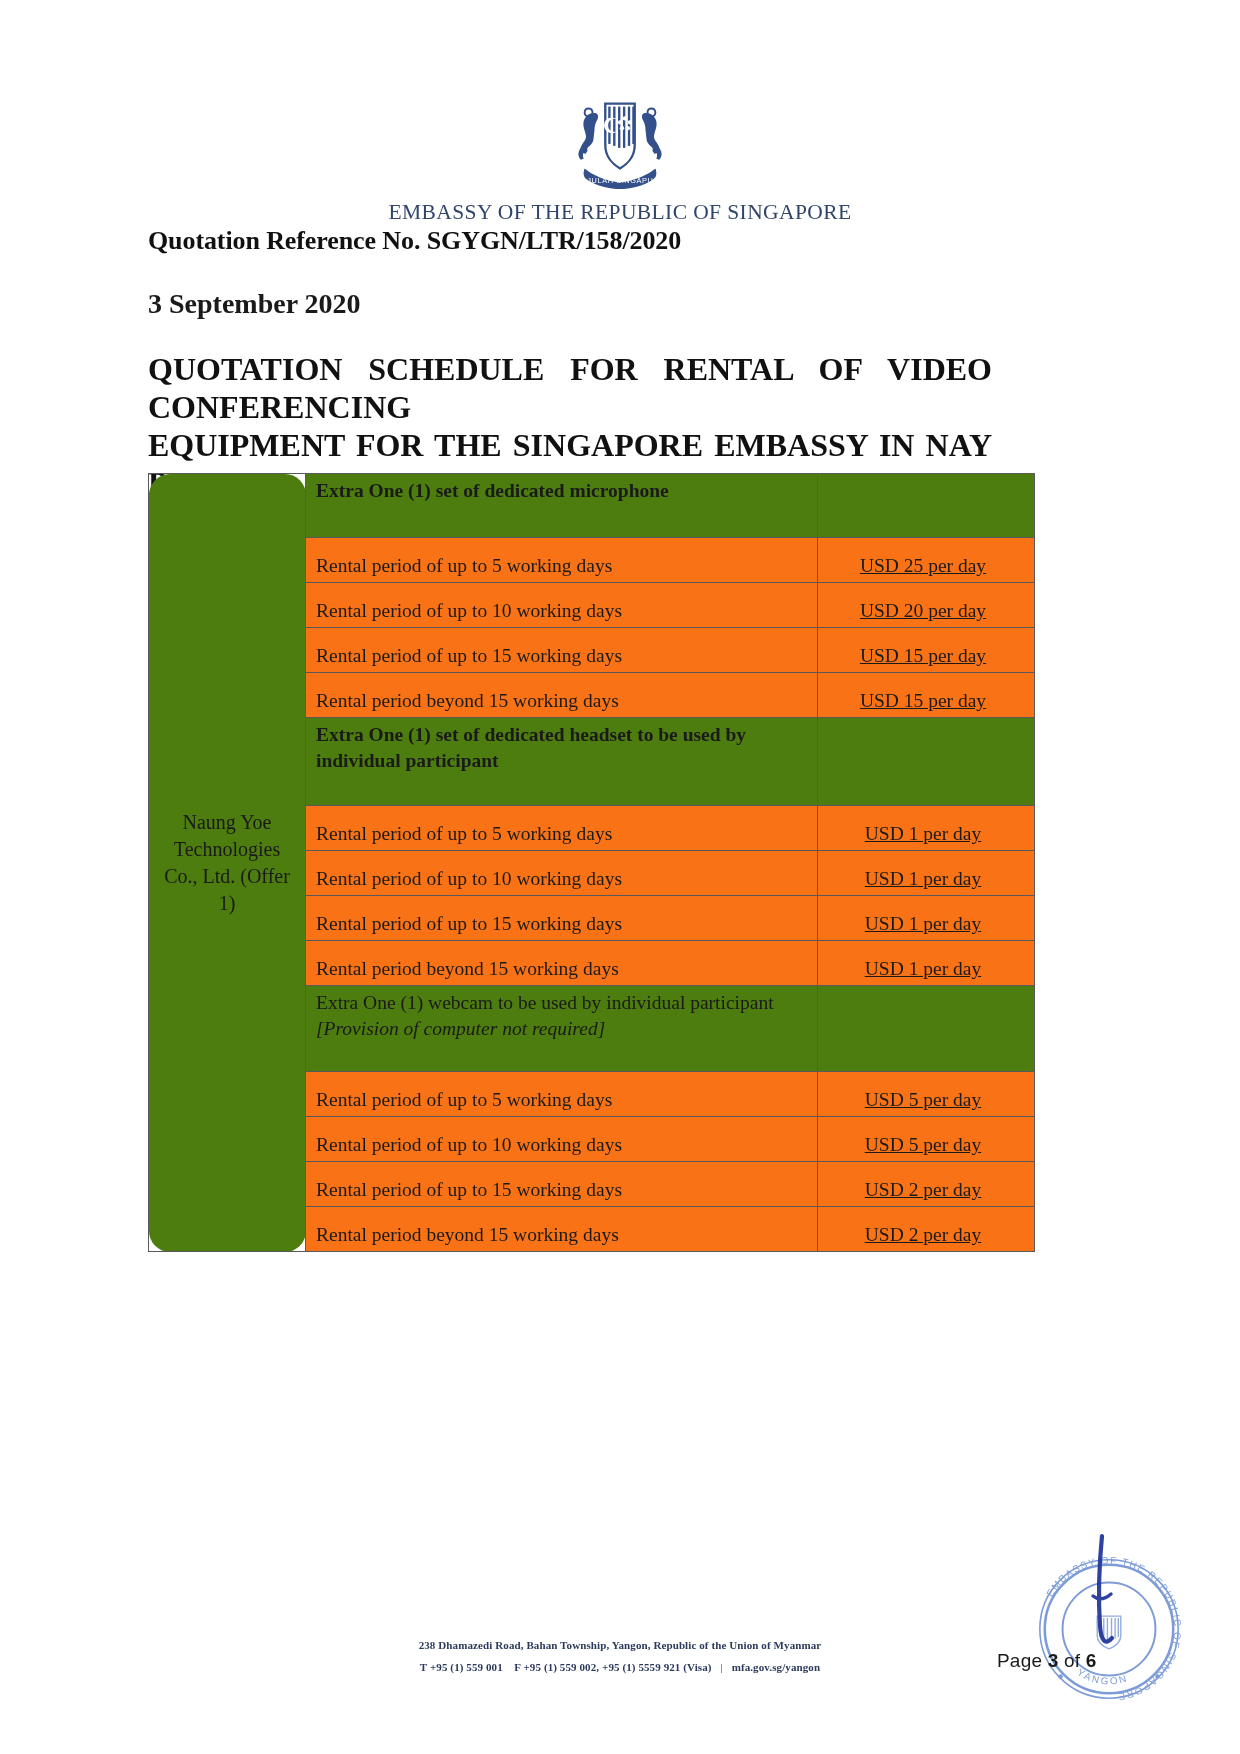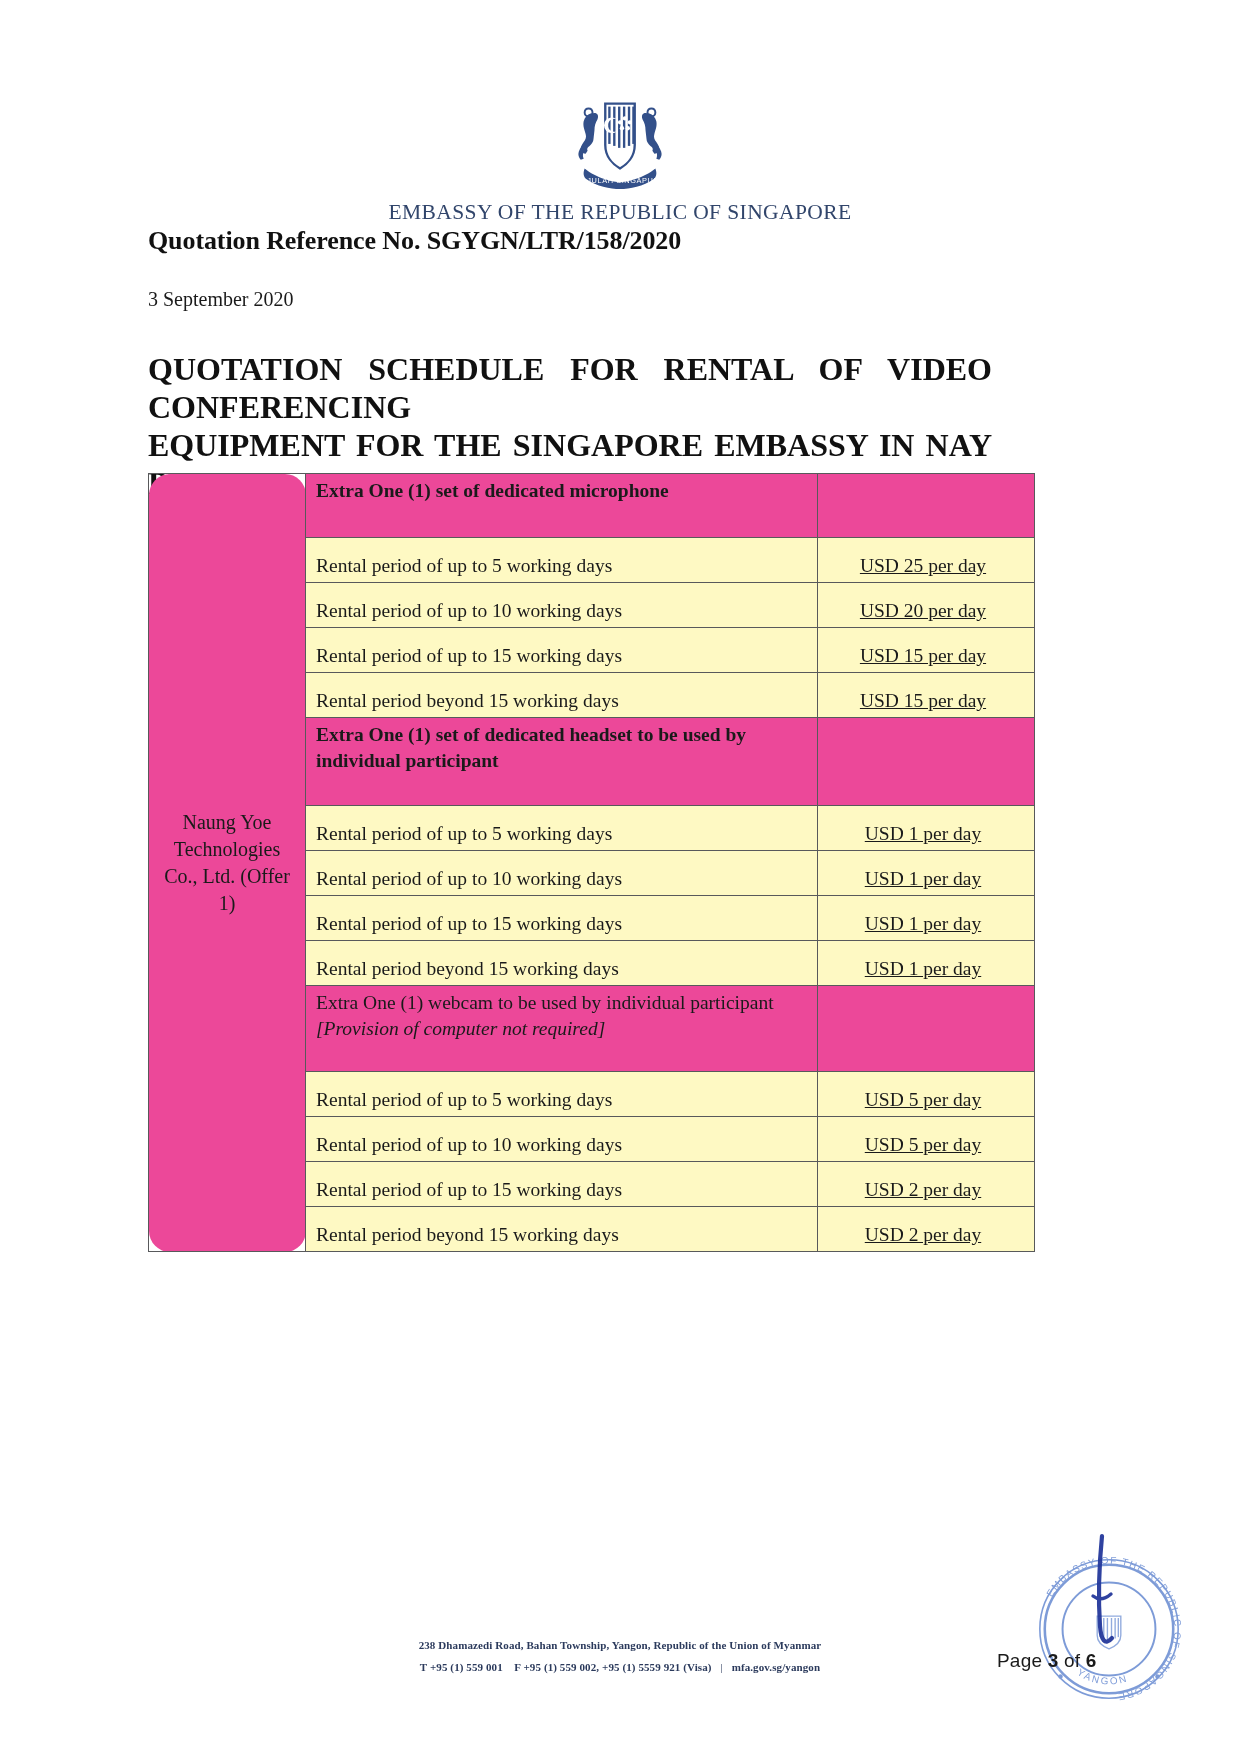--- a/index.html
+++ b/index.html
@@ -52,22 +52,23 @@
     left: 148px;
     font-size: 26px;
     font-weight: bold;
     letter-spacing: -0.1px;
     color: #111;
   }
   .doc-date {
     position: absolute;
     top: 288px;
     left: 148px;
-    font-size: 20px;
+    font-size: 28px;
     color: #1a1a1a;
+    font-weight: bold;
   }
 
   
   .doc-title {
     position: absolute;
     top: 350px;
     left: 148px;
     width: 844px;
     font-size: 32px;
     font-weight: bold;
@@ -89,21 +90,21 @@
     left: 148px;
     width: 886px;
     border-collapse: collapse;
     table-layout: fixed;
     font-size: 19.5px;
   }
   .quote-table td {
     border: 1px solid #58595b;
     vertical-align: bottom;
     padding: 0 0 3px 0;
-    background: #fef9c3;
+    background: #f97316;
   }
   .col-vendor { width: 157px; }
   .col-desc   { width: 512px; }
   .col-price  { width: 217px; }
 
   td.vendor-cell {
     text-align: center;
     vertical-align: middle;
     font-size: 20px;
     line-height: 27px;
@@ -119,21 +120,21 @@
   }
   td.price-cell {
     text-align: center;
     padding-right: 6px;
     line-height: 26px;
     text-decoration: underline;
   }
 
   
   tr.section-row td {
-    background: #ec4899;
+    background: #4d7c0f;
     border-top: 1px solid #58595b;
     border-bottom: 1px solid #58595b;
   }
   tr.section-row td.desc-cell {
     font-weight: bold;
     vertical-align: top;
     padding-top: 4px;
   }
   tr.section-row.plain td.desc-cell { font-weight: normal; }
   tr.section-row td.desc-cell .note {

